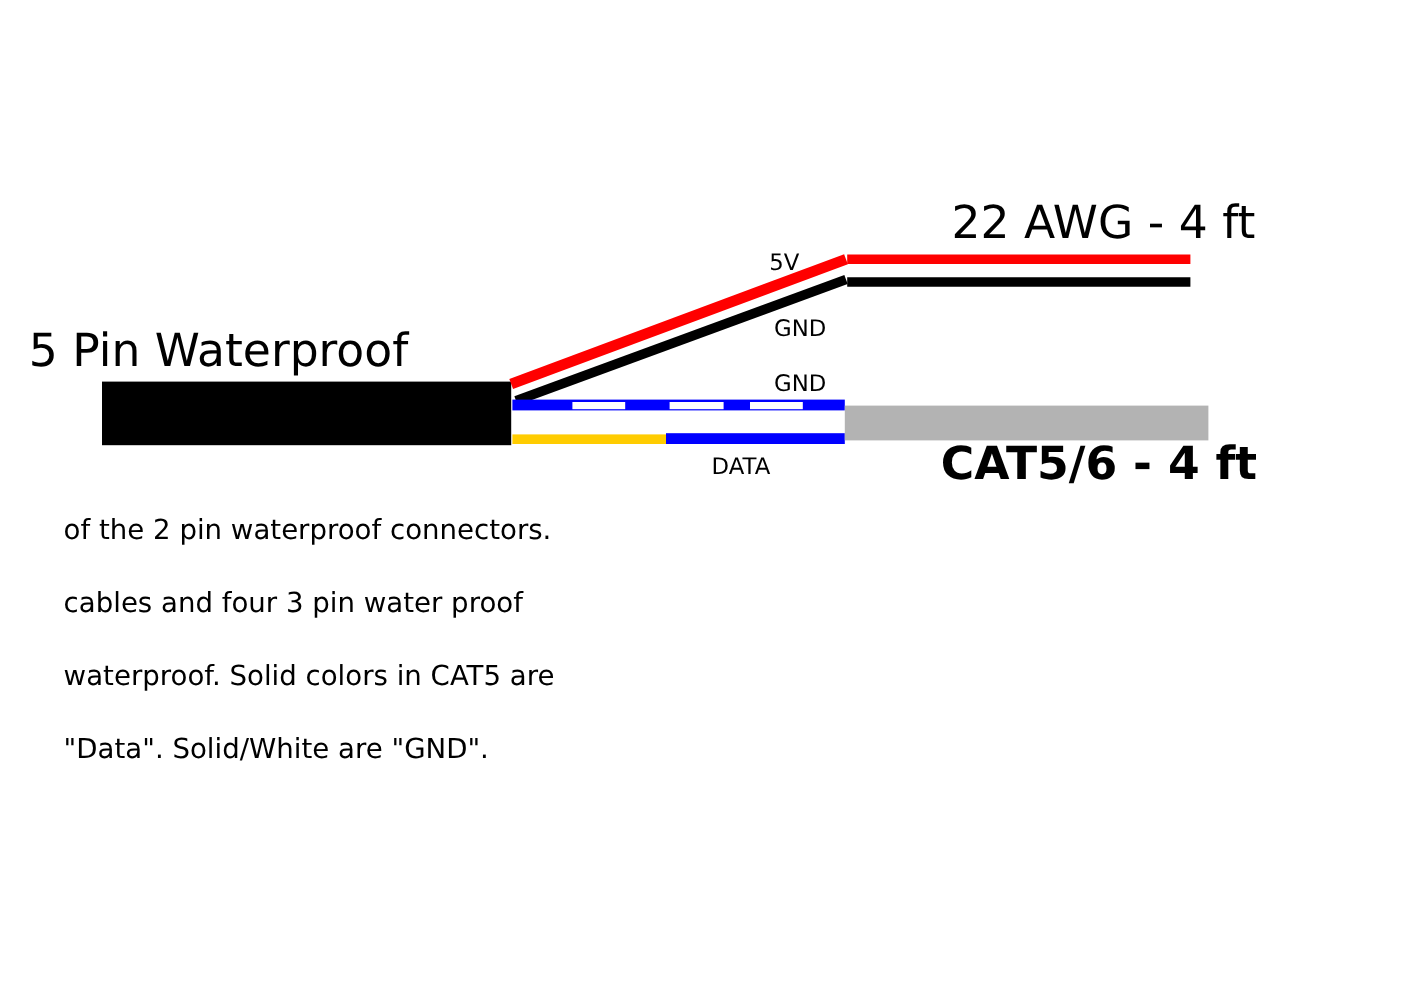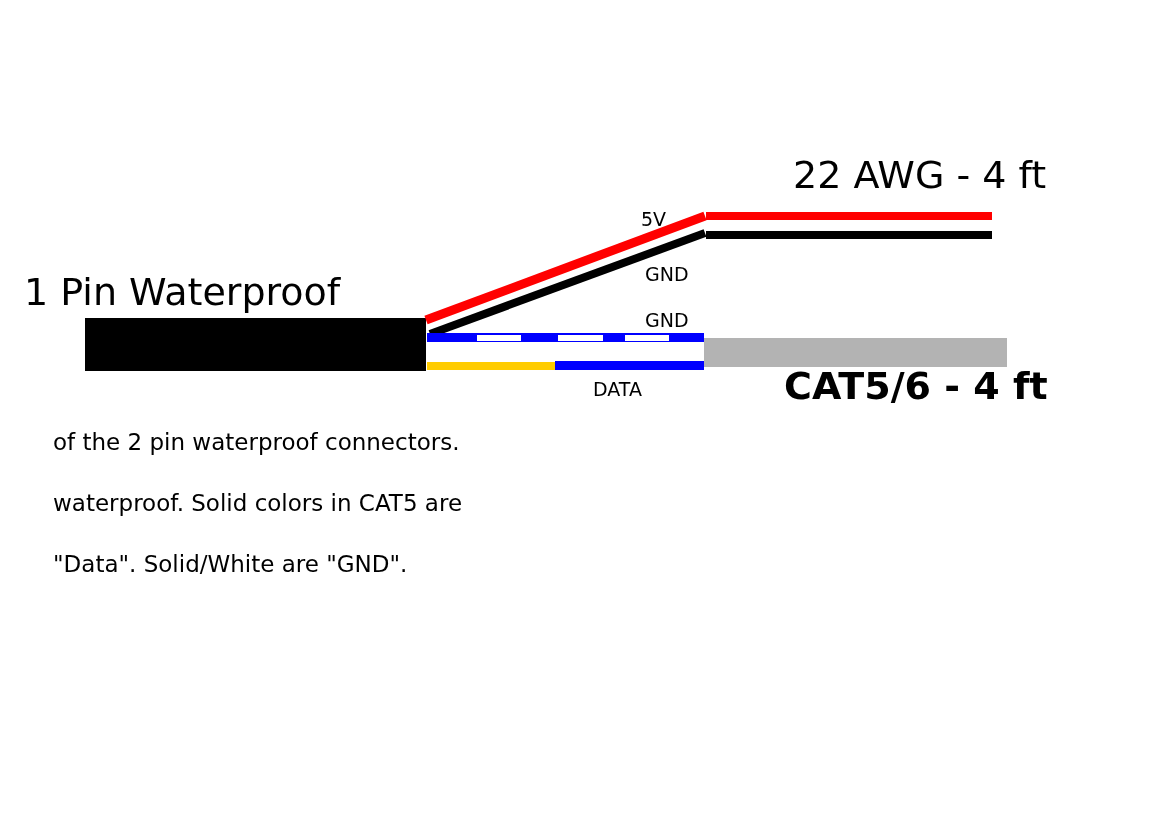--- a/index.html
+++ b/index.html
@@ -17,21 +17,21 @@
     }
     .abs { position: absolute; white-space: nowrap; }
     svg.diagram {
       position: absolute;
       left: 0;
       top: 0;
       width: 1169px;
       height: 826px;
     }
     .title-connector { left: 24px; top: 269px; font-size: 38px; line-height: 46px; }
-    .title-awg { left: 793px; top: 152px; font-size: 38px; line-height: 46px; }
+    .title-awg { left: 793px; top: 162px; font-size: 38px; line-height: 46px; }
     .title-cat { left: 784px; top: 363px; font-size: 38px; line-height: 46px; font-weight: bold; }
     .lbl { font-size: 19px; line-height: 22px; }
     .lbl-5v { left: 641px; top: 208px; }
     .lbl-gnd1 { left: 645px; top: 263px; }
     .lbl-gnd2 { left: 645px; top: 309px; }
     .lbl-data { left: 593px; top: 378px; }
     .desc {
       position: absolute;
       left: 53px;
       top: 412px;
@@ -62,26 +62,27 @@
   </g>
 
   <g>
     <rect x="427" y="362" width="128" height="8" fill="#ffcc00"></rect>
     <rect x="555" y="361" width="149" height="9" fill="#0000ff"></rect>
   </g>
 
   <rect x="704" y="338" width="303" height="29" fill="#b3b3b3"></rect>
 </svg>
 
-<div class="abs title-connector">1 Pin Waterproof</div>
+<div class="abs title-connector">5 Pin Waterproof</div>
 <div class="abs title-awg">22 AWG - 4 ft</div>
 <div class="abs title-cat">CAT5/6 - 4 ft</div>
 
 <div class="abs lbl lbl-5v">5V</div>
 <div class="abs lbl lbl-gnd1">GND</div>
 <div class="abs lbl lbl-gnd2">GND</div>
 <div class="abs lbl lbl-data">DATA</div>
 
 <div class="desc">
   <span class="desc-line">of the 2 pin waterproof connectors.</span>
+  <span class="desc-line">cables and four 3 pin water proof</span>
   <span class="desc-line">waterproof. Solid colors in CAT5 are</span>
   <span class="desc-line">"Data". Solid/White are "GND".</span>
 </div>
 
 </body></html>

